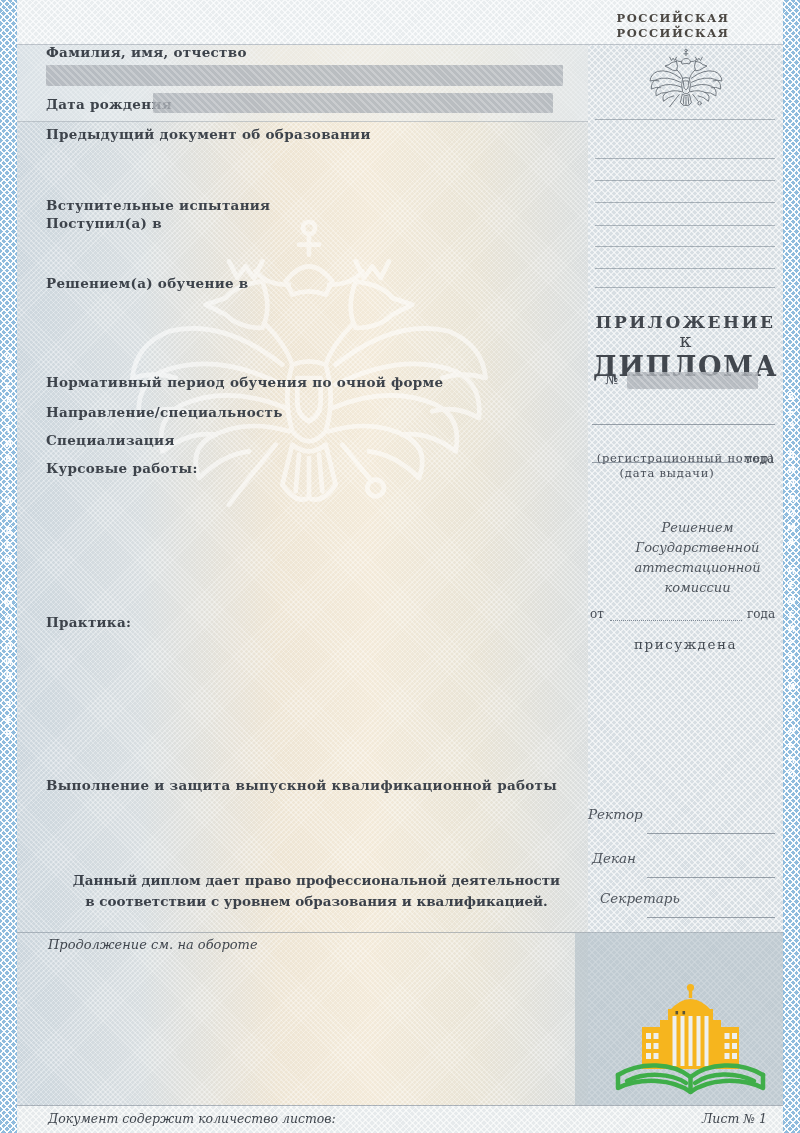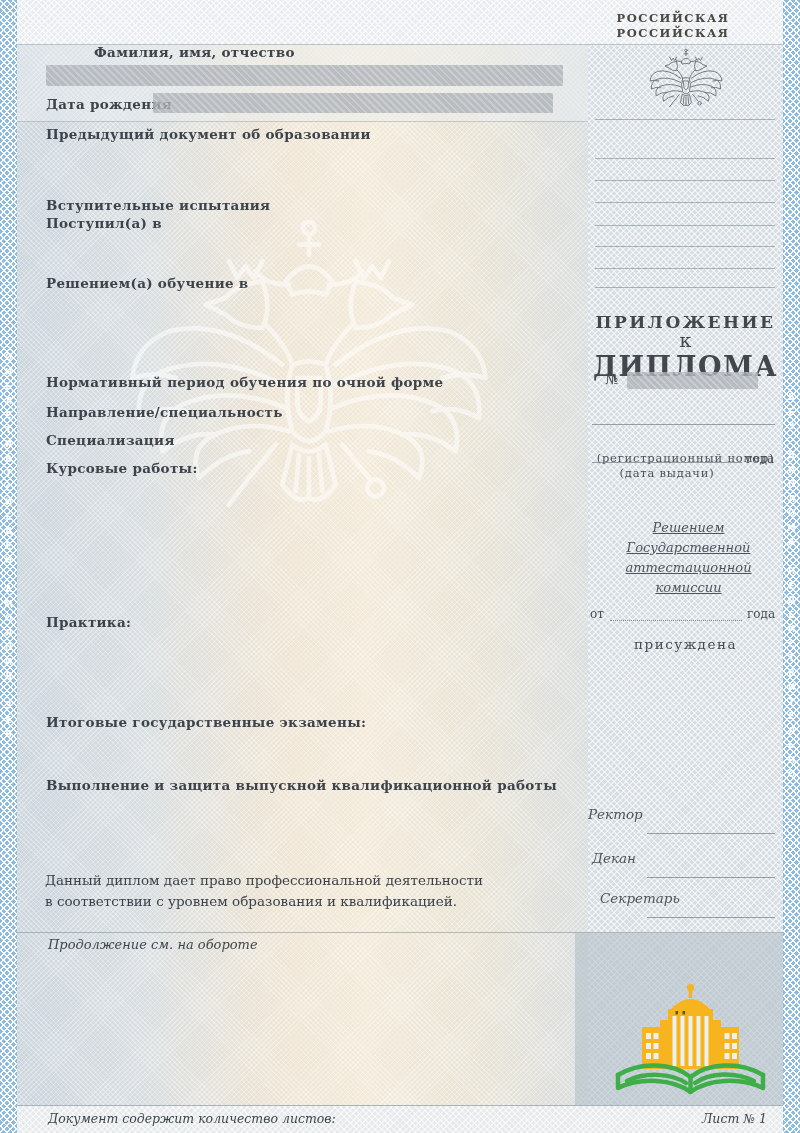--- a/index.html
+++ b/index.html
@@ -74,39 +74,39 @@
       repeating-linear-gradient(45deg, rgba(255,255,255,.55) 0 1.4px, rgba(255,255,255,0) 1.4px 4.4px),
       repeating-linear-gradient(-45deg, rgba(255,255,255,.55) 0 1.4px, rgba(255,255,255,0) 1.4px 4.4px),
       #e6eaec;
   }
 
   
   .lbl { position:absolute; font-weight:bold; font-size:13.5px; color:#3d434b; letter-spacing:.3px; z-index:4; }
   .redact { position:absolute; background:#adb2b8; opacity:.8; border-radius:1px; z-index:4;
     background-image:repeating-linear-gradient(45deg, rgba(255,255,255,.25) 0 2px, rgba(0,0,0,0) 2px 5px); }
 
-  .statement { position:absolute; left:0; top:870px; width:571px; text-align:left; z-index:4;
-    font-weight:normal; font-size:13.5px; color:#3b414a; line-height:21px;padding-left:28px; }
+  .statement { position:absolute; left:0; top:870px; width:571px; text-align:center; z-index:4;
+    font-weight:bold; font-size:13.5px; color:#3b414a; line-height:21px;padding-left:28px; }
 
   .hline-932 { position:absolute; left:0; top:932px; width:766px; border-top:1px solid rgba(120,131,144,.5); z-index:4; }
 
   .rline { position:absolute; left:7px; width:180px; border-top:1px solid rgba(108,119,132,.5); }
   .thinline { position:absolute; border-top:1px solid rgba(104,115,128,.65); }
   .dotline { position:absolute; border-top:1px dotted rgba(104,115,128,.8); }
 
   .rc-title1 { position:absolute; top:267px; left:0; width:100%; text-align:center;
     font-weight:bold; font-size:17px; letter-spacing:2.5px; color:#42474e; }
   .rc-title2 { position:absolute; top:284px; left:0; width:100%; text-align:center; color:#42474e; }
   .rc-title2 .k { font-size:19px; }
   .rc-title2 .w { font-size:27px; font-weight:bold; letter-spacing:1.5px; }
 
   .rc-caption { position:absolute; text-align:center; font-size:11.5px; letter-spacing:.8px; color:#4a505a; }
   .rc-small { position:absolute; font-size:12px; color:#474d56; }
-  .commission { position:absolute; top:473px; left:3px; width:100%; text-align:center;
-    font-style:italic; font-size:13px; line-height:20px; color:#4e545c;text-decoration:underline; }
+  .commission { position:absolute; top:473px; left:12px; width:100%; text-align:center;
+    font-style:italic; font-size:13px; line-height:20px; color:#4e545c; }
   .awarded { position:absolute; top:591px; left:0; width:100%; text-align:center;
     font-size:13.5px; letter-spacing:1.5px; color:#434a52; }
   .sig { position:absolute; font-style:italic; font-size:13.5px; color:#4e545c; }
 
   .coat { position:absolute; left:56px; top:2px; width:84px; height:76px; color:#687077; opacity:.95; }
   .watermark { position:absolute; left:92px; top:198px; width:400px; height:400px; color:#ffffff; opacity:.55; z-index:1; }
   .watermark * { stroke-width:.7px !important; }
   .logo { position:absolute; left:596px; top:982px; width:155px; height:125px; z-index:5; }
 
   .foot-left { position:absolute; left:31px; top:5px; font-style:italic; font-size:12.5px; color:#3f454d; }
@@ -261,35 +261,34 @@
       <div class="sig" style="left:0; top:761px;">Ректор</div>
       <div class="thinline" style="left:59px; top:788px; width:128px;"></div>
 
       <div class="sig" style="left:4px; top:805px;">Декан</div>
       <div class="thinline" style="left:59px; top:832px; width:128px;"></div>
 
       <div class="sig" style="left:12px; top:845px;text-align:right;">Секретарь</div>
       <div class="thinline" style="left:59px; top:872px; width:128px;"></div>
     </div>
 
-    <div class="lbl" style="left:29px; top:44px;margin-left:48px;">Фамилия, имя, отчество</div>
+    <div class="lbl" style="left:29px; top:44px;">Фамилия, имя, отчество</div>
     <div class="redact" style="left:29px; top:65px; width:517px; height:21px;"></div>
     <div class="lbl" style="left:29px; top:96px;">Дата рождения</div>
     <div class="redact" style="left:136px; top:93px; width:400px; height:20px;"></div>
 
     <div class="lbl" style="left:29px; top:126px;text-align:right;">Предыдущий документ об образовании</div>
     <div class="lbl" style="left:29px; top:197px;">Вступительные испытания</div>
     <div class="lbl" style="left:29px; top:215px;">Поступил(а) в</div>
     <div class="lbl" style="left:29px; top:275px;">Решением(а) обучение в</div>
     <div class="lbl" style="left:29px; top:374px;">Нормативный период обучения по очной форме</div>
     <div class="lbl" style="left:29px; top:404px;">Направление/специальность</div>
     <div class="lbl" style="left:29px; top:432px;">Специализация</div>
     <div class="lbl" style="left:29px; top:460px;">Курсовые работы:</div>
     <div class="lbl" style="left:29px; top:614px;">Практика:</div>
-    <div class="lbl" style="left:29px; top:714px;">Итоговые государственные экзамены:</div>
     <div class="lbl" style="left:29px; top:777px;">Выполнение и защита выпускной квалификационной работы</div>
 
     <div class="statement">
       <div>Данный диплом дает право профессиональной деятельности</div>
       <div>в соответствии с уровнем образования и квалификацией.</div>
     </div>
 
     <div class="hline-932"></div>
     <div class="continuation">Продолжение см. на обороте</div>
 

